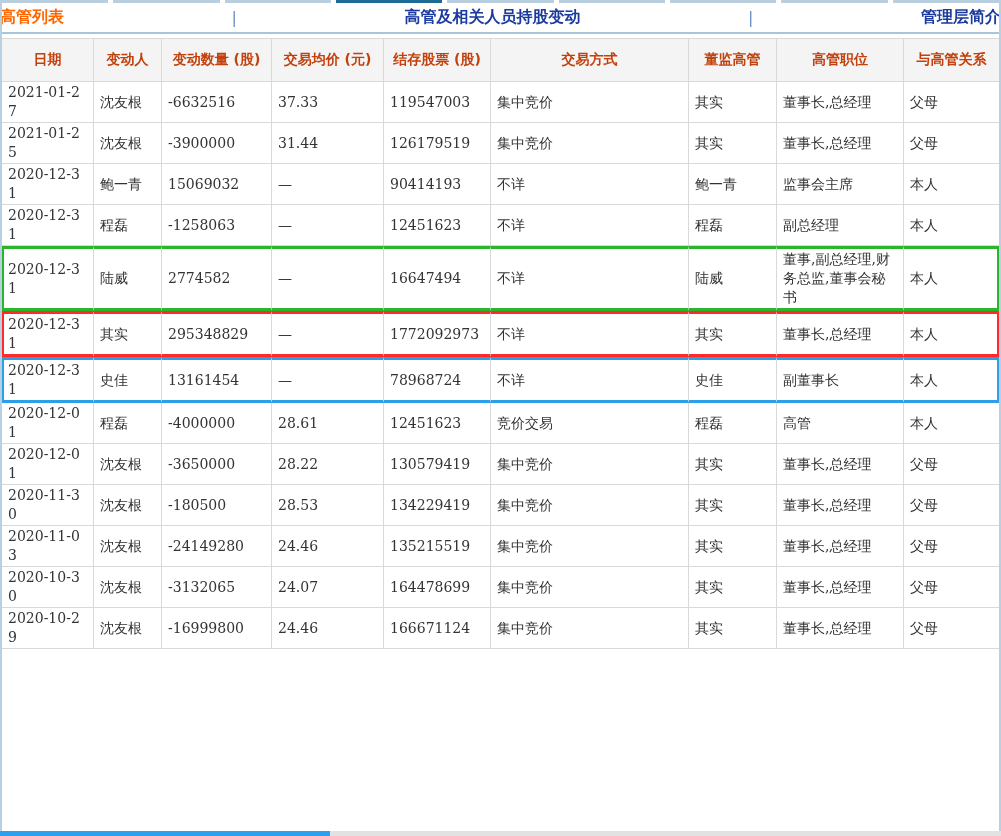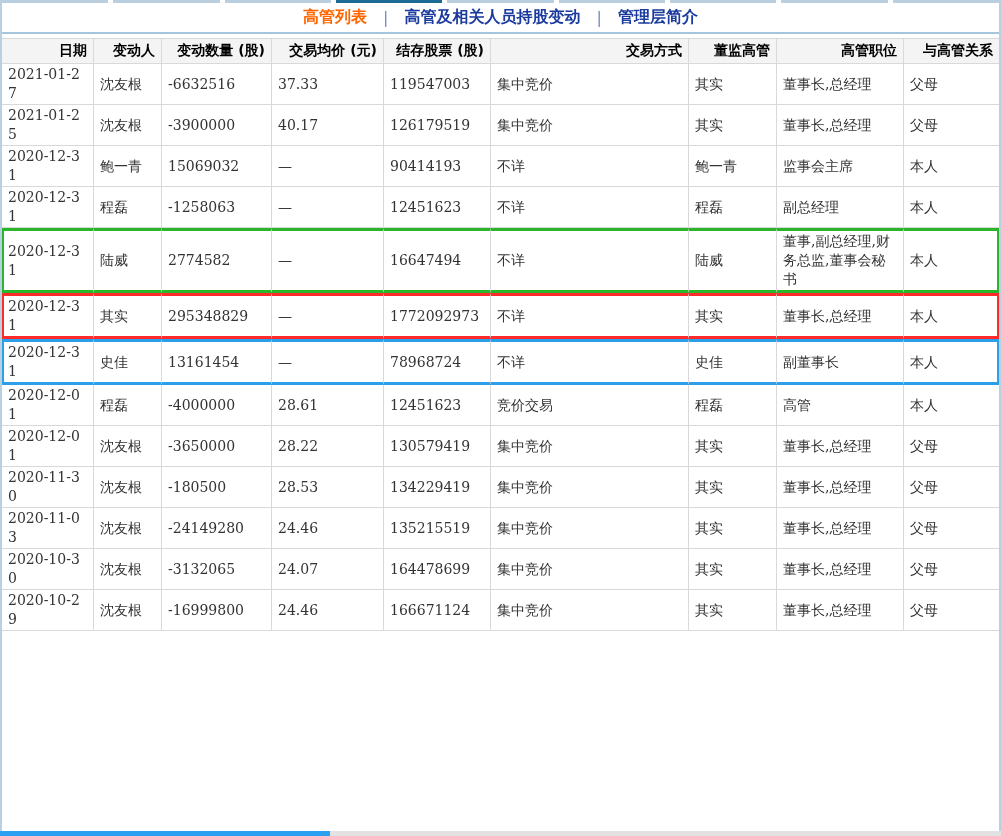--- a/index.html
+++ b/index.html
@@ -14,35 +14,35 @@
     font-family:"DejaVu Sans","Liberation Sans",sans-serif;
   }
   .frame{position:absolute;top:0;left:0;width:100%;height:100%;
     border-left:2px solid var(--frame);border-right:2px solid var(--frame);pointer-events:none;z-index:5;}
   
   .tabstrip{display:flex;gap:5px;height:3px;padding:0 2px;}
   .tabstrip .seg{flex:1;background:#b9cedf;}
   .tabstrip .seg.active{background:#1d6a96;}
   
   .tabband{
-    height:31px;display:flex;align-items:center;justify-content:center;gap:16px;
+    height:31px;display:flex;align-items:center;justify-content:space-between;gap:4px;
     border-bottom:2px solid #a6c6de;font-weight:bold;font-size:16px;background:#fff;
   }
   .tab{color:var(--link);cursor:pointer;}
   .tab.active{color:var(--tab-active);}
   .sep{color:#6b8cc7;font-weight:normal;}
   
   .tablewrap{padding:4px 1px 6px 1px;}
   table{
     width:999px;table-layout:fixed;border-collapse:separate;border-spacing:0;
     font-family:"DejaVu Serif","Liberation Serif",serif;font-size:14px;color:#333;
   }
   th{
-    background:var(--header-bg);font-weight:bold;color:#000000;text-align:right;
-    padding:3px 6px;height:22px;font-size:14px;
+    background:var(--header-bg);font-weight:bold;color:#c2410c;text-align:center;
+    padding:12px 6px;height:22px;font-size:14px;
     border-top:1px solid var(--grid);border-bottom:1px solid var(--grid);border-right:1px solid var(--grid);
     font-family:"DejaVu Sans","Liberation Sans",sans-serif;
     white-space:nowrap;overflow:hidden;
   }
   th:first-child{border-left:1px solid var(--grid);}
   td{
     border-bottom:1px solid var(--grid);border-right:1px solid var(--grid);
     padding:1px 6px;height:20px;line-height:19px;word-break:break-all;
   }
   td:first-child{border-left:1px solid var(--grid);}
@@ -119,21 +119,21 @@
           <td>119547003</td>
           <td>集中竞价</td>
           <td>其实</td>
           <td>董事长,总经理</td>
           <td>父母</td>
         </tr>
         <tr>
           <td>2021-01-25</td>
           <td>沈友根</td>
           <td>-3900000</td>
-          <td>40.17</td>
+          <td>31.44</td>
           <td>126179519</td>
           <td>集中竞价</td>
           <td>其实</td>
           <td>董事长,总经理</td>
           <td>父母</td>
         </tr>
         <tr>
           <td>2020-12-31</td>
           <td>鲍一青</td>
           <td>15069032</td>

